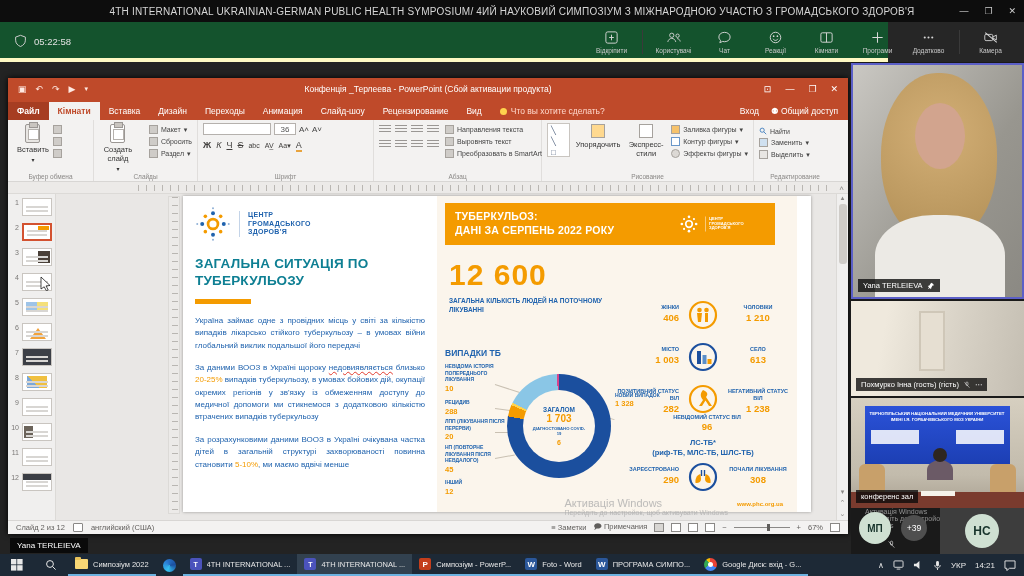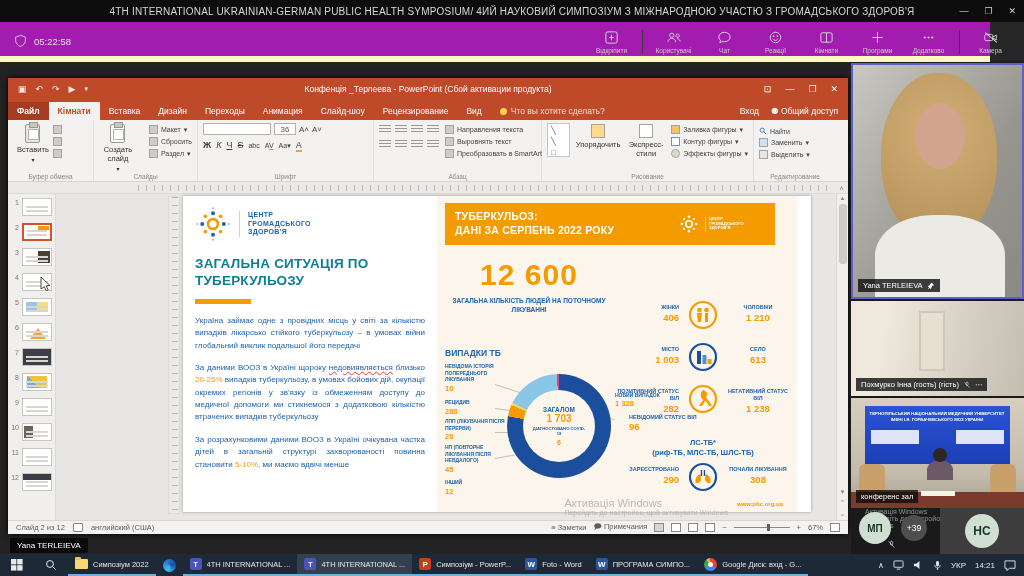--- a/index.html
+++ b/index.html
@@ -5,21 +5,21 @@
   *{box-sizing:border-box;margin:0;padding:0}
   html,body{background:#000}
   #root{position:relative;width:1024px;height:576px;overflow:hidden;
     font-family:"Liberation Sans",sans-serif;background:#262626;color:#ddd}
   .abs{position:absolute}
 
   
   #titlebar{left:0;top:0;width:1024px;height:22px;background:#0d0d0d;display:flex;align-items:center;justify-content:center}
   #titlebar .ttl{font-size:10px;color:#d6d6d6;letter-spacing:.2px}
   .winctl{position:absolute;right:8px;top:0;height:22px;display:flex;gap:16px;align-items:center;color:#cfcfcf;font-size:9px}
-  #toolbar{left:0;top:22px;width:990px;height:40px;background:#a21caf;border-bottom:6px solid #fef9c3}
+  #toolbar{left:0;top:22px;width:888px;height:40px;background:#14532d;border-bottom:4px solid #fef9c3}
   .timer{position:absolute;left:14px;top:12px;display:flex;gap:7px;align-items:center;font-size:9.5px;color:#e2e2e2}
   .tbar-btns{position:absolute;left:588px;top:2px;height:36px;display:flex;align-items:center;gap:4px}
   .tbtn{width:47px;display:flex;flex-direction:column;align-items:center;gap:2px;cursor:pointer}
   .tbtn svg{display:block}
   .tbtn .lb{font-size:6.5px;color:#c9c9c9;white-space:nowrap}
   .vsep{width:1px;height:24px;background:#3a3a3a;margin:0 3px}
 
   
   #stage{left:0;top:62px;width:851px;height:492px;background:#232323}
   .presenter-tag{position:absolute;left:10px;top:476px;background:#0a0a0a;color:#fff;font-size:8px;padding:3px 7px}
@@ -98,33 +98,33 @@
   .sl-head{font-size:13.5px;font-weight:bold;color:var(--teal);line-height:1.25;margin-bottom:9px;letter-spacing:.2px}
   .obar{width:56px;height:5px;background:var(--accent);margin-bottom:11px}
   .body{font-size:8px;color:var(--blue);text-align:justify;line-height:1.55;margin-bottom:10px}
   .hl{color:var(--accent)}
   .misspell{text-decoration:underline wavy #e23b2e 1px;text-underline-offset:1px}
   .cream{position:absolute;left:254px;top:0;width:360px;height:316px;background:var(--cream)}
   .banner{position:absolute;left:8px;top:7px;width:330px;height:42px;background:var(--accent);display:flex;align-items:center;padding:0 10px;color:#fff}
   .banner .bt{font-size:10.5px;font-weight:bold;line-height:1.3;letter-spacing:.2px}
   .banner .blogo{margin-left:auto;display:flex;align-items:center;gap:5px}
   .banner .blt{font-size:6px;transform:scale(.68);transform-origin:left center;line-height:1.2;font-weight:bold;border-left:1px solid rgba(255,255,255,.7);padding-left:5px;width:60px}
-  .bignum{position:absolute;left:12px;top:62px;width:160px;text-align:center}
+  .bignum{position:absolute;left:12px;top:62px;width:160px;text-align:left}
   .bignum .n{font-size:30px;font-weight:bold;color:var(--accent);letter-spacing:1px}
   .bignum .l{font-size:6.5px;font-weight:bold;color:var(--blue);line-height:1.4;margin-top:4px}
   .rstats{position:absolute;left:180px;top:56px;width:172px}
   .rstats .cl{text-align:center;font-size:6.5px;font-weight:bold;color:var(--blue);line-height:1.3}
   .rstats .cv{text-align:center;font-size:13px;font-weight:bold;color:var(--accent);margin-top:1px}
   .srow{position:absolute;left:180px;width:172px;height:34px}
   .srow .cir{position:absolute;left:50%;top:0;transform:translateX(-50%)}
   .scell{position:absolute;top:4px;width:62px;font-size:5.5px;font-weight:bold;color:var(--blue);line-height:1.25}
   .scell .v{font-size:9.5px;color:var(--accent);margin-top:1px}
   .scell.l{left:0;text-align:right}
   .scell.r{right:0;text-align:center}
-  .hunk{position:absolute;left:192px;top:218px;width:172px;text-align:left;font-size:5.5px;font-weight:bold;color:var(--blue)}
+  .hunk{position:absolute;left:184px;top:218px;width:172px;text-align:center;font-size:5.5px;font-weight:bold;color:var(--blue)}
   .hunk .v{font-size:9.5px;color:var(--accent);margin-top:1px}
   .lstb{position:absolute;left:180px;top:242px;width:172px;text-align:center;font-size:7.5px;font-weight:bold;color:var(--blue);line-height:1.35}
   .srow4{top:266px}
   .site{position:absolute;right:14px;bottom:5px;font-size:6px;font-weight:bold;color:var(--accent)}
   .cases-t{position:absolute;left:8px;top:152px;font-size:8.5px;font-weight:bold;color:var(--blue)}
   .dlab{position:absolute;left:8px;width:62px;font-size:5px;font-weight:bold;color:var(--blue);line-height:1.3;text-transform:uppercase}
   .dlab .v{font-size:7.5px;color:var(--accent);margin-top:1px}
   .donut{position:absolute;left:70px;top:178px;width:104px;height:104px;border-radius:50%;
     background:conic-gradient(from 0deg,var(--dblue) 0 78%,var(--accent) 78% 81.6%,#ffd34d 81.6% 82.4%,var(--lblue) 82.4% 99.4%,#d6448c 99.4% 100%)}
   .donut .hole{position:absolute;left:16px;top:16px;width:72px;height:72px;border-radius:50%;background:var(--cream);

